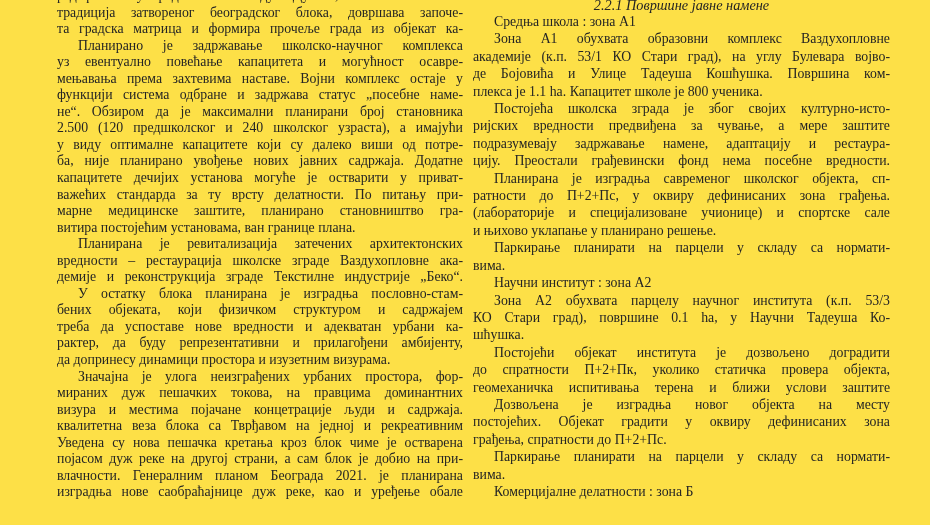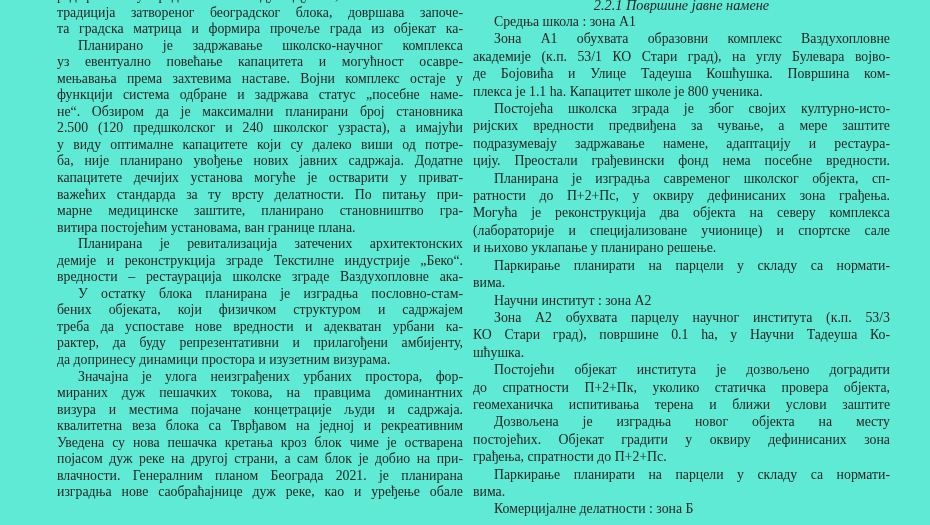--- a/index.html
+++ b/index.html
@@ -1,19 +1,19 @@
 <!DOCTYPE html>
 <html><head>
 <meta charset="utf-8">
 <style>
   html,body{margin:0;padding:0;}
   .page{
     position:relative;
     width:930px;height:525px;
-    background:#5eead4;
+    background:#fde047;
     overflow:hidden;
     font-family:"Liberation Serif","DejaVu Serif",serif;
     color:#242424;
   }
   .col{position:absolute;font-size:13.8px;}
   .col-left{left:57px;top:-12px;width:406px;line-height:16.55px;}
   .col-right{left:473px;top:0;width:417px;line-height:17.4px;}
   .heading{
     font-style:italic;
     text-align:center;
@@ -40,22 +40,22 @@
       <div class="line j">функцији система одбране и задржава статус „посебне наме-</div>
       <div class="line j">не“. Обзиром да је максимални планирани број становника</div>
       <div class="line j">2.500 (120 предшколског и 240 школског узраста), а имајући</div>
       <div class="line j">у виду оптималне капацитете који су далеко виши од потре-</div>
       <div class="line j">ба, није планирано увођење нових јавних садржаја. Додатне</div>
       <div class="line j">капацитете дечијих установа могуће је остварити у приват-</div>
       <div class="line j">важећих стандарда за ту врсту делатности. По питању при-</div>
       <div class="line j">марне медицинске заштите, планирано становништво гра-</div>
       <div class="line">витира постојећим установама, ван границе плана.</div>
       <div class="line j i">Планирана је ревитализација затечених архитектонских</div>
+      <div class="line j">вредности – рестаурација школске зграде Ваздухопловне ака-</div>
       <div class="line j">демије и реконструкција зграде Текстилне индустрије „Беко“.</div>
-      <div class="line j">вредности – рестаурација школске зграде Ваздухопловне ака-</div>
       <div class="line j i">У остатку блока планирана је изградња пословно-стам-</div>
       <div class="line j">бених објеката, који физичком структуром и садржајем</div>
       <div class="line j">треба да успоставе нове вредности и адекватан урбани ка-</div>
       <div class="line j">рактер, да буду репрезентативни и прилагођени амбијенту,</div>
       <div class="line">да допринесу динамици простора и изузетним визурама.</div>
       <div class="line j i">Значајна је улога неизграђених урбаних простора, фор-</div>
       <div class="line j">мираних дуж пешачких токова, на правцима доминантних</div>
       <div class="line j">визура и местима појачане концетрације људи и садржаја.</div>
       <div class="line j">квалитетна веза блока са Тврђавом на једној и рекреативним</div>
       <div class="line j">Уведена су нова пешачка кретања кроз блок чиме је остварена</div>
@@ -70,21 +70,20 @@
         <div class="line j i">Зона А1 обухвата образовни комплекс Ваздухопловне</div>
         <div class="line j">академије (к.п. 53/1 КО Стари град), на углу Булевара војво-</div>
         <div class="line j">де Бојовића и Улице Тадеуша Кошћушка. Површина ком-</div>
         <div class="line">плекса је 1.1 ha. Капацитет школе је 800 ученика.</div>
         <div class="line j i">Постојећа школска зграда је због својих културно-исто-</div>
         <div class="line j">ријских вредности предвиђена за чување, а мере заштите</div>
         <div class="line j">подразумевају задржавање намене, адаптацију и рестаура-</div>
         <div class="line j">цију. Преостали грађевински фонд нема посебне вредности.</div>
         <div class="line j i">Планирана је изградња савременог школског објекта, сп-</div>
         <div class="line j">ратности до П+2+Пс, у оквиру дефинисаних зона грађења.</div>
-        <div class="line j">Могућа је реконструкција два објекта на северу комплекса</div>
         <div class="line j">(лабораторије и специјализоване учионице) и спортске сале</div>
         <div class="line">и њихово уклапање у планирано решење.</div>
         <div class="line j i">Паркирање планирати на парцели у складу са нормати-</div>
         <div class="line">вима.</div>
         <div class="line i">Научни институт : зона А2</div>
         <div class="line j i">Зона А2 обухвата парцелу научног института (к.п. 53/3</div>
         <div class="line j">КО Стари град), површине 0.1 ha, у Научни Тадеуша Ко-</div>
         <div class="line">шћушка.</div>
         <div class="line j i">Постојећи објекат института је дозвољено доградити</div>
         <div class="line j">до спратности П+2+Пк, уколико статичка провера објекта,</div>

